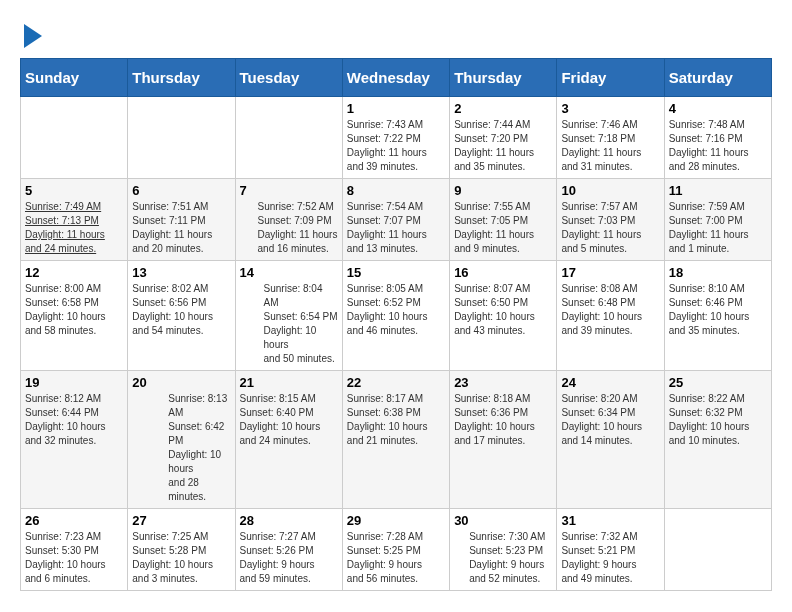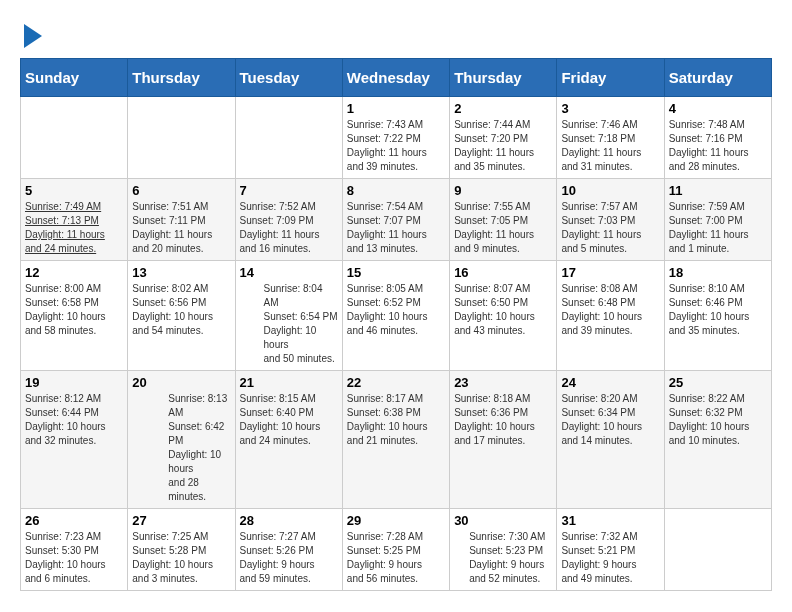--- a/index.html
+++ b/index.html
@@ -162,21 +162,21 @@
           </td>
           <td>
             <span class="day-number">6</span>
             <div class="day-info" style="white-space: pre-line;">Sunrise: 7:51 AM
 Sunset: 7:11 PM
 Daylight: 11 hours
 and 20 minutes.</div>
           </td>
           <td>
             <span class="day-number">7</span>
-            <div class="day-info" style="white-space: pre-line;">Sunrise: 7:52 AM
+            <div class="day-info" style="white-space: pre-line; margin-left: 18px;">Sunrise: 7:52 AM
 Sunset: 7:09 PM
 Daylight: 11 hours
 and 16 minutes.</div>
           </td>
           <td>
             <span class="day-number">8</span>
             <div class="day-info" style="white-space: pre-line;">Sunrise: 7:54 AM
 Sunset: 7:07 PM
 Daylight: 11 hours
 and 13 minutes.</div>

